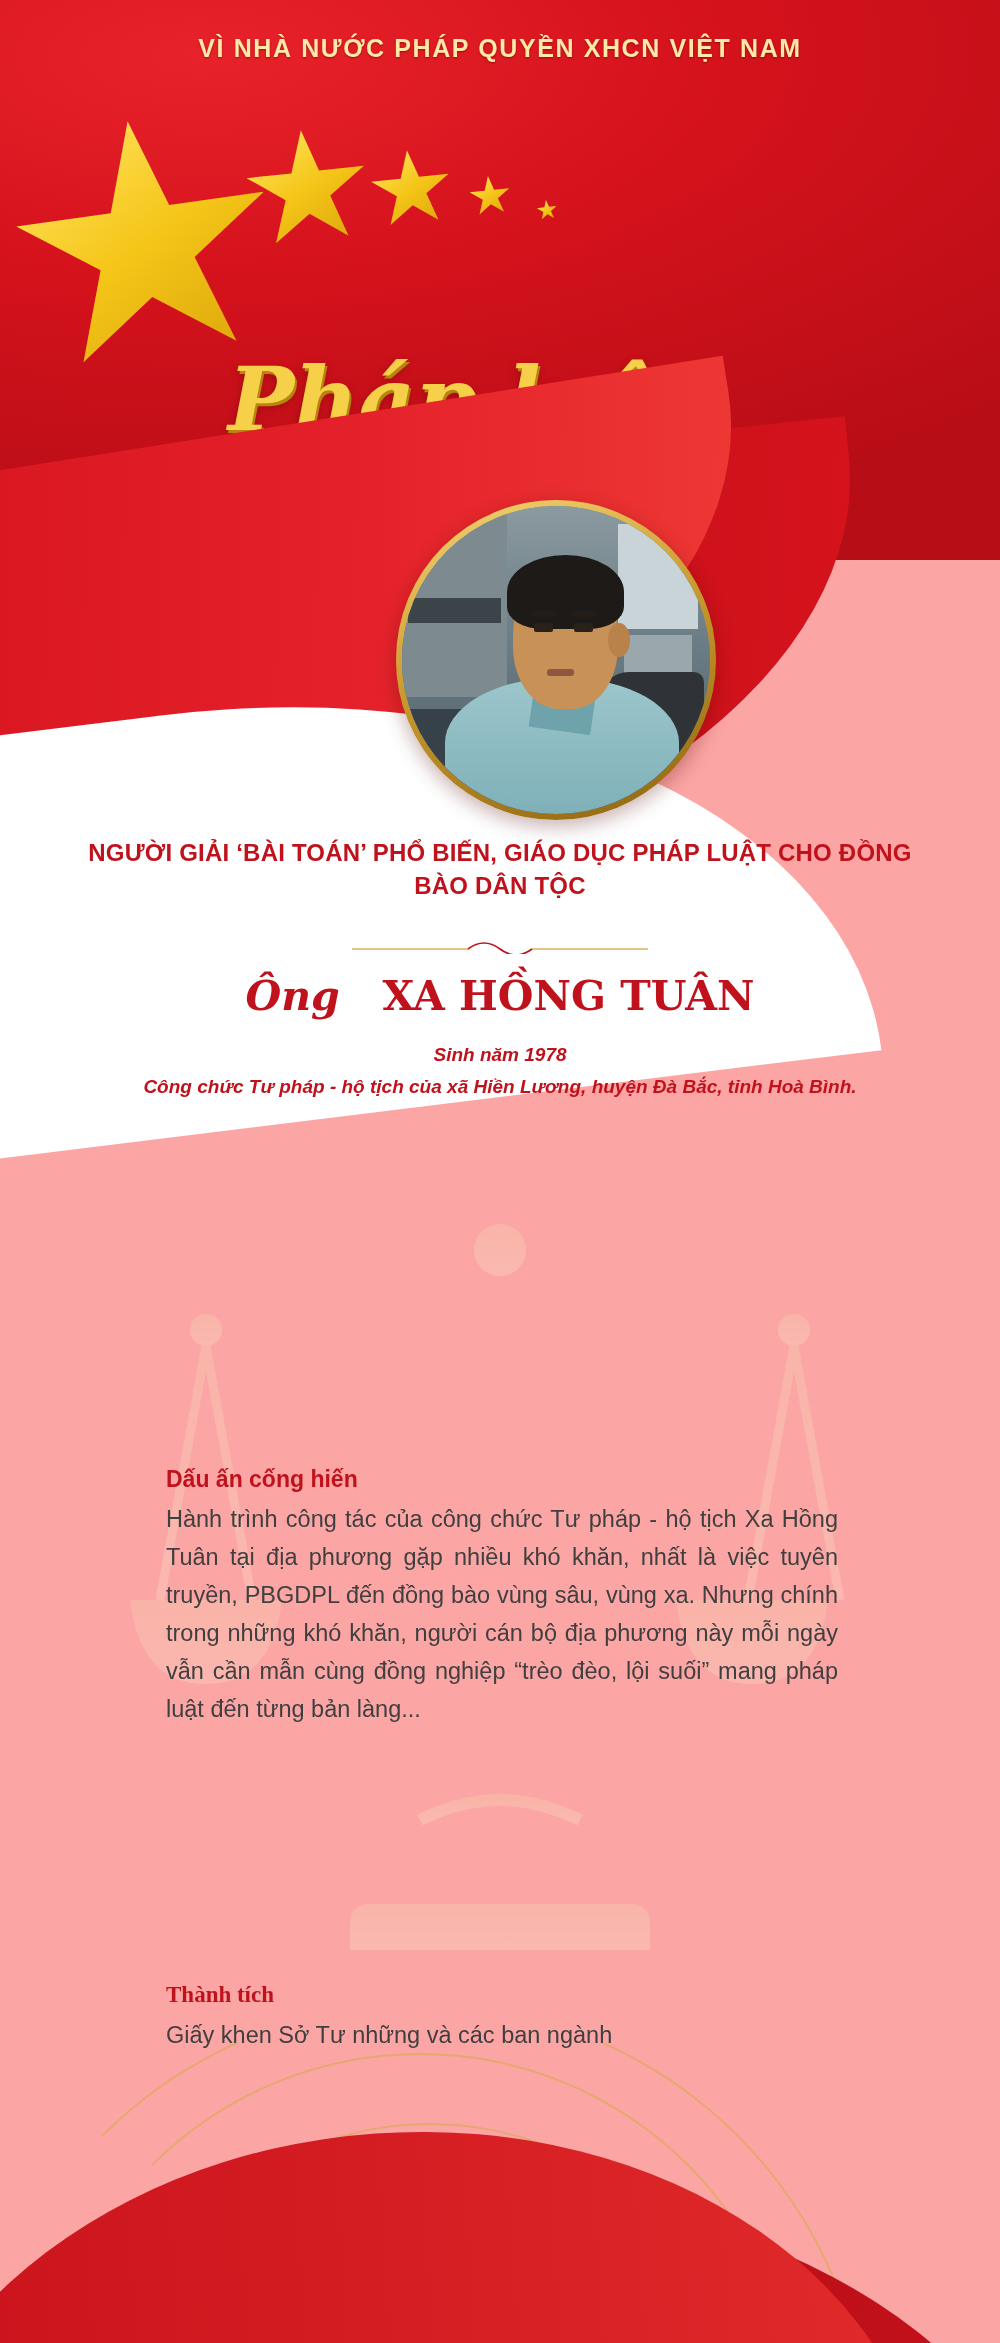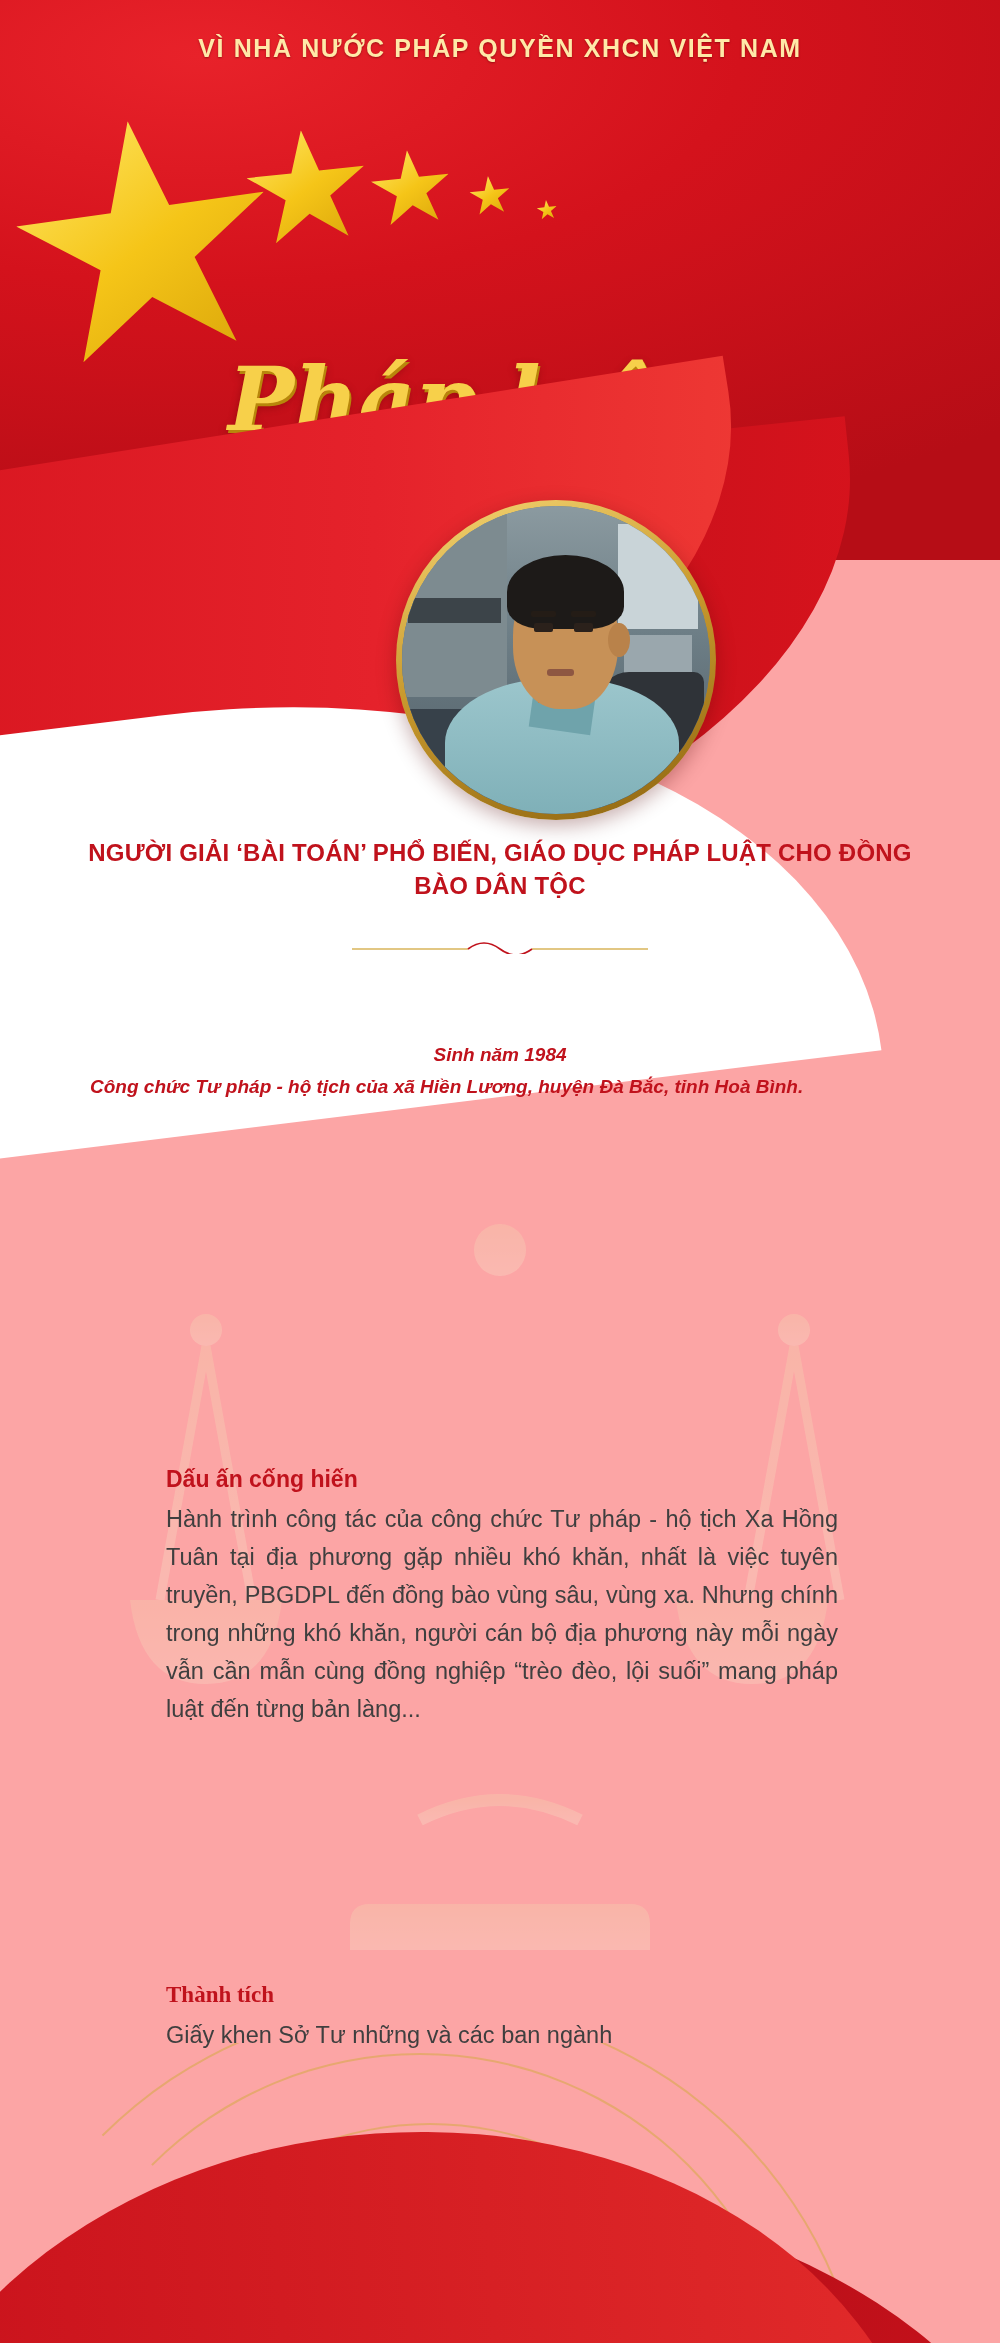--- a/index.html
+++ b/index.html
@@ -185,20 +185,21 @@
     top: 1044px; left: 0; right: 0;
     text-align: center;
     color: #c0121c;
     font-size: 19px;
     font-weight: bold;
     font-style: italic;
   }
   .role {
     position: absolute;
     top: 1073px; left: 90px; right: 90px;
+    text-align: center;
     color: #c0121c;
     font-size: 19px;
     font-weight: bold;
     font-style: italic;
     line-height: 1.45;
   }
 
   
   .scales {
     position: absolute;
@@ -308,22 +309,27 @@
   <div class="headline">NGƯỜI GIẢI ‘BÀI TOÁN’ PHỔ BIẾN, GIÁO DỤC PHÁP LUẬT CHO ĐỒNG BÀO DÂN TỘC</div>
 
   <div class="divider">
     <svg width="300" height="14" viewBox="0 0 300 14" aria-hidden="true">
       <path d="M2 9 H118" stroke="#d8b45a" stroke-width="1.4" fill="none"></path>
       <path d="M182 9 H298" stroke="#d8b45a" stroke-width="1.4" fill="none"></path>
       <path d="M118 9 q16 -12 32 0 q16 12 32 0" stroke="#c0121c" stroke-width="1.6" fill="none"></path>
     </svg>
   </div>
 
-
-  <div class="birth">Sinh năm 1984</div>
+  <div class="person-name">
+    <span class="honorific">Ông</span>
+    &nbsp;
+    <span>XA HỒNG TUÂN</span>
+  </div>
+
+  <div class="birth">Sinh năm 1978</div>
   <div class="role">Công chức Tư pháp - hộ tịch của xã Hiền Lương, huyện Đà Bắc, tỉnh Hoà Bình.</div>
 
   <div class="scales">
     <svg width="760" height="860" viewBox="0 0 760 860" aria-hidden="true">
       <defs>
         <linearGradient id="wm" x1="0" y1="0" x2="0" y2="1">
           <stop offset="0%" stop-color="#f4d9b0"></stop>
           <stop offset="100%" stop-color="#f7e6cd"></stop>
         </linearGradient>
       </defs>

